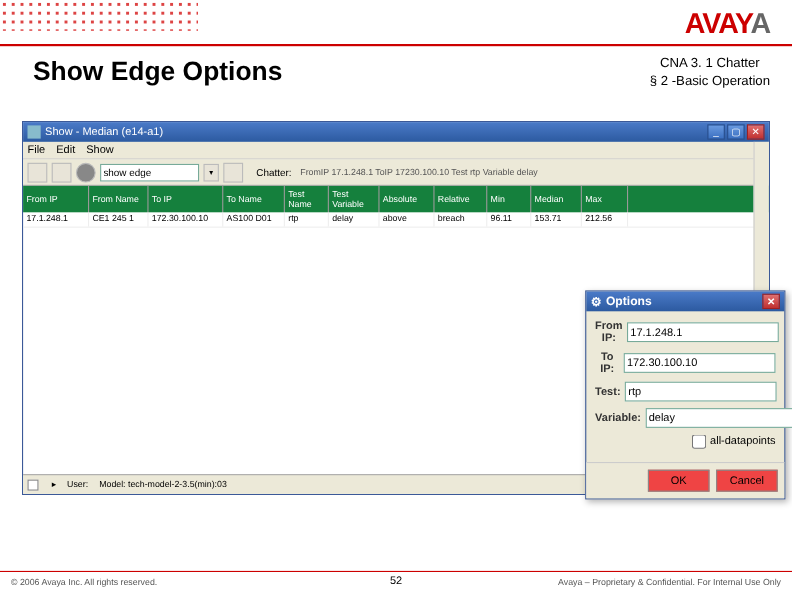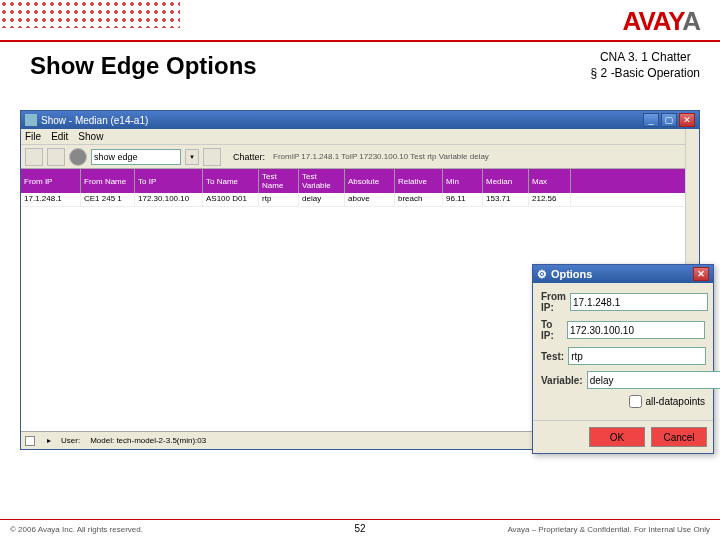--- a/index.html
+++ b/index.html
@@ -28,38 +28,38 @@
   .toolbar { height: 24px; background: #ece9d8; display: flex; align-items: center; padding: 2px 4px; gap: 4px; border-bottom: 1px solid #aaa; }
   .tbicon { width: 18px; height: 18px; background: #e8e4d8; border: 1px solid #bbb; display: inline-block; }
   .searchbox { width: 90px; height: 16px; border: 1px solid #7a9; background: #fff; font-size: 9px; padding: 0 2px; }
   .tbarrow { width: 14px; height: 16px; background: #e8e4d8; border: 1px solid #bbb; display: flex; align-items: center; justify-content: center; font-size: 7px; }
   .optlabel { font-size: 9px; margin-left: 8px; }
   .opttext { font-size: 8px; color: #555; margin-left: 4px; }
   
   .infoarea { padding: 4px 6px; font-size: 8px; color: #444; line-height: 1.4; background: #fff; border-bottom: 1px solid #ccc; }
   .inforow { white-space: pre; }
   
-  .tablehead { display: flex; background: #a21caf; color: #fff; font-size: 8px; height: 24px; }
+  .tablehead { display: flex; background: #15803d; color: #fff; font-size: 8px; height: 24px; }
   .tablehead .th { border-right: 1px solid #999; padding: 2px 3px; display: flex; align-items: center; }
   .tablerow { display: flex; font-size: 8px; height: 14px; border-bottom: 1px solid #eee; }
   .tablerow .td { border-right: 1px solid #eee; padding: 1px 3px; overflow: hidden; white-space: nowrap; }
   .c0 { width: 60px; } .c1 { width: 54px; } .c2 { width: 68px; } .c3 { width: 56px; }
   .c4 { width: 40px; } .c5 { width: 46px; } .c6 { width: 50px; } .c7 { width: 48px; }
   .c8 { width: 40px; } .c9 { width: 46px; } .c10 { width: 42px; }
   
   .statusbar { position: absolute; bottom: 0; left: 0; right: 0; height: 18px; background: #ece9d8; border-top: 1px solid #aaa; display: flex; align-items: center; font-size: 8px; padding: 0 4px; gap: 10px; }
   .statusbar .sbchk { width: 10px; height: 10px; border: 1px solid #888; background: #fff; display: inline-block; margin-right: 2px; }
   .statusbar .spacer { flex: 1; }
   
   .options-dialog { position: absolute; top: 264px; right: 6px; width: 182px; background: #ece9d8; border: 1px solid #3b5998; font-size: 10px; box-shadow: 2px 2px 6px rgba(0,0,0,0.3); }
   .opt-title { height: 18px; background: linear-gradient(#4a7ac8, #2c5aa0); display: flex; align-items: center; color: #fff; padding: 0 4px; font-weight: bold; font-size: 11px; }
   .opt-title .spacer { flex: 1; }
   .opt-body { padding: 8px 8px 4px 8px; }
   .opt-row { display: flex; align-items: center; margin-bottom: 6px; }
-  .opt-row label { width: 54px; text-align: left; font-size: 10px; margin-right: 4px; font-weight: bold; color: #333; }
+  .opt-row label { width: 54px; text-align: center; font-size: 10px; margin-right: 4px; font-weight: bold; color: #333; }
   .opt-row input, .opt-row select { flex: 1; height: 18px; border: 1px solid #7a9; font-size: 10px; padding: 0 2px; background: #fff; }
   .opt-chk { display: flex; align-items: center; justify-content: flex-end; margin: 4px 0 8px 0; font-size: 10px; }
   .opt-chk input { margin-right: 4px; }
   .opt-btns { display: flex; justify-content: flex-end; gap: 6px; padding: 6px; border-top: 1px solid #ccc; background: #ece9d8; }
   .opt-btns button { width: 56px; height: 20px; font-size: 10px; background: #ef4444; border: 1px solid #888; }
   
   .footer { position: absolute; bottom: 6px; left: 0; right: 0; display: flex; align-items: center; font-size: 8px; color: #555; padding: 0 10px; }
   .footer .spacer { flex: 1; }
   .pagenum { position: absolute; bottom: 6px; left: 50%; transform: translateX(-50%); font-size: 10px; }
   .hr-bottom { position: absolute; bottom: 20px; left: 0; right: 0; height: 1px; background: #c00; }

